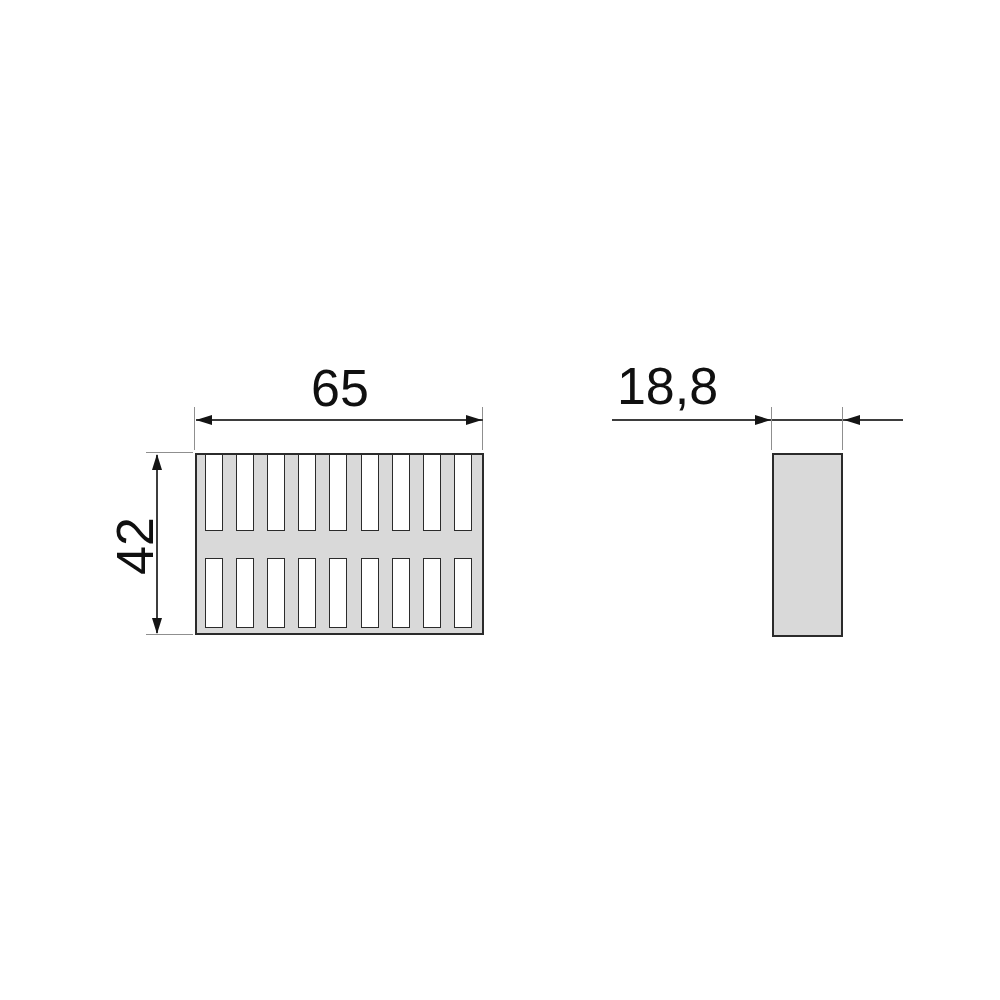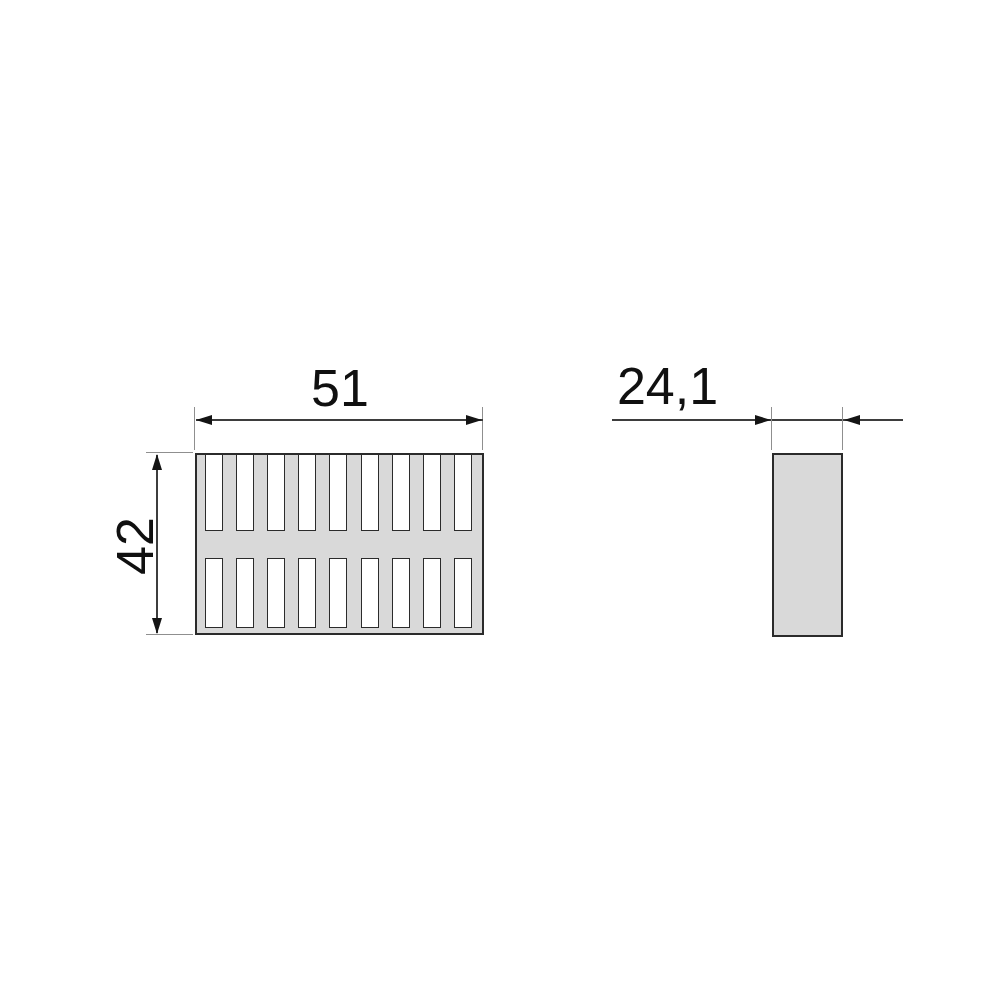--- a/index.html
+++ b/index.html
@@ -87,29 +87,29 @@
       <div class="slot" style="left: 225.7px; width: 18px;"></div>
       <div class="slot" style="left: 256.8px; width: 18px;"></div>
     </div>
 </div>
 
 <div class="ext-line-v abs" style="left:194px;top:407px;height:43px;"></div>
 <div class="ext-line-v abs" style="left:482px;top:407px;height:43px;"></div>
 <div class="dim-line-h abs" style="left:196px;top:419px;width:287px;"></div>
 <div class="arrow left abs" style="left:196px;top:415px;"></div>
 <div class="arrow right abs" style="left:466px;top:415px;"></div>
-<div id="width-dim-label" class="dim-label">51</div>
+<div id="width-dim-label" class="dim-label">65</div>
 
 <div class="ext-line-h abs" style="left:146px;top:452px;width:47px;"></div>
 <div class="ext-line-h abs" style="left:146px;top:634px;width:47px;"></div>
 <div class="dim-line-v abs" style="left:156px;top:455px;height:178px;"></div>
 <div class="arrow up abs" style="left:152px;top:454px;"></div>
 <div class="arrow down abs" style="left:152px;top:618px;"></div>
 <div id="height-dim-label" class="dim-label">42</div>
 
 <div id="side-view" class="part-rect"></div>
 
 <div class="dim-line-h abs" style="left:612px;top:419px;width:291px;"></div>
 <div class="ext-line-v abs" style="left:771px;top:407px;height:43px;"></div>
 <div class="ext-line-v abs" style="left:842px;top:407px;height:43px;"></div>
 <div class="arrow right abs" style="left:755px;top:415px;"></div>
 <div class="arrow left abs" style="left:844px;top:415px;"></div>
-<div id="depth-dim-label" class="dim-label">24,1</div>
+<div id="depth-dim-label" class="dim-label">18,8</div>
 
 </body></html>

